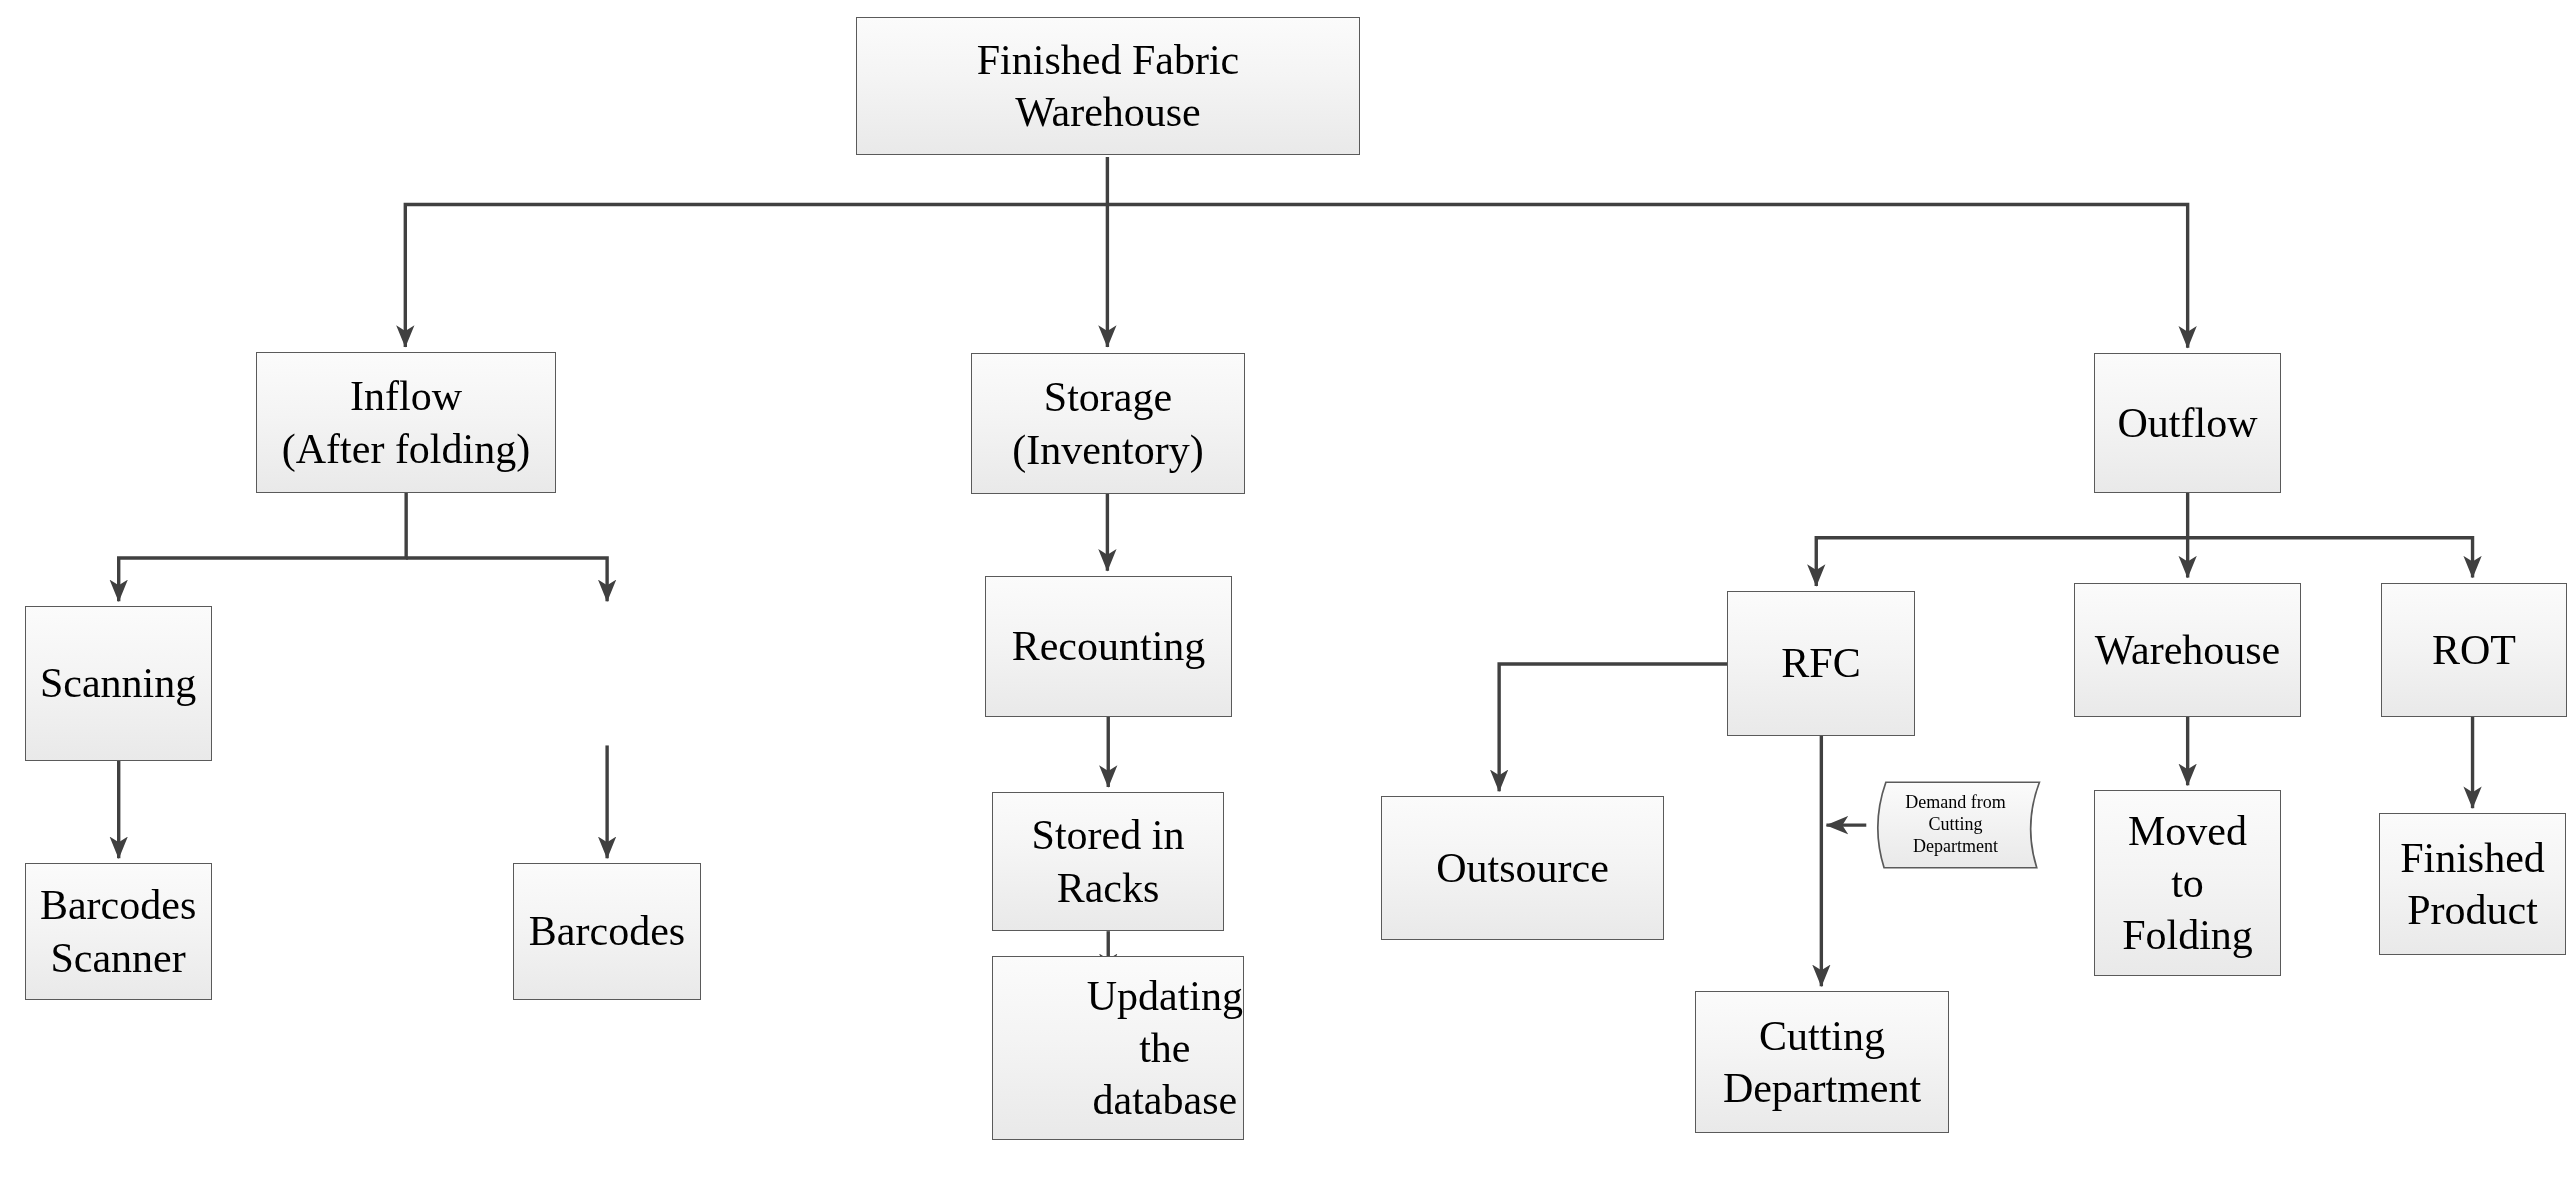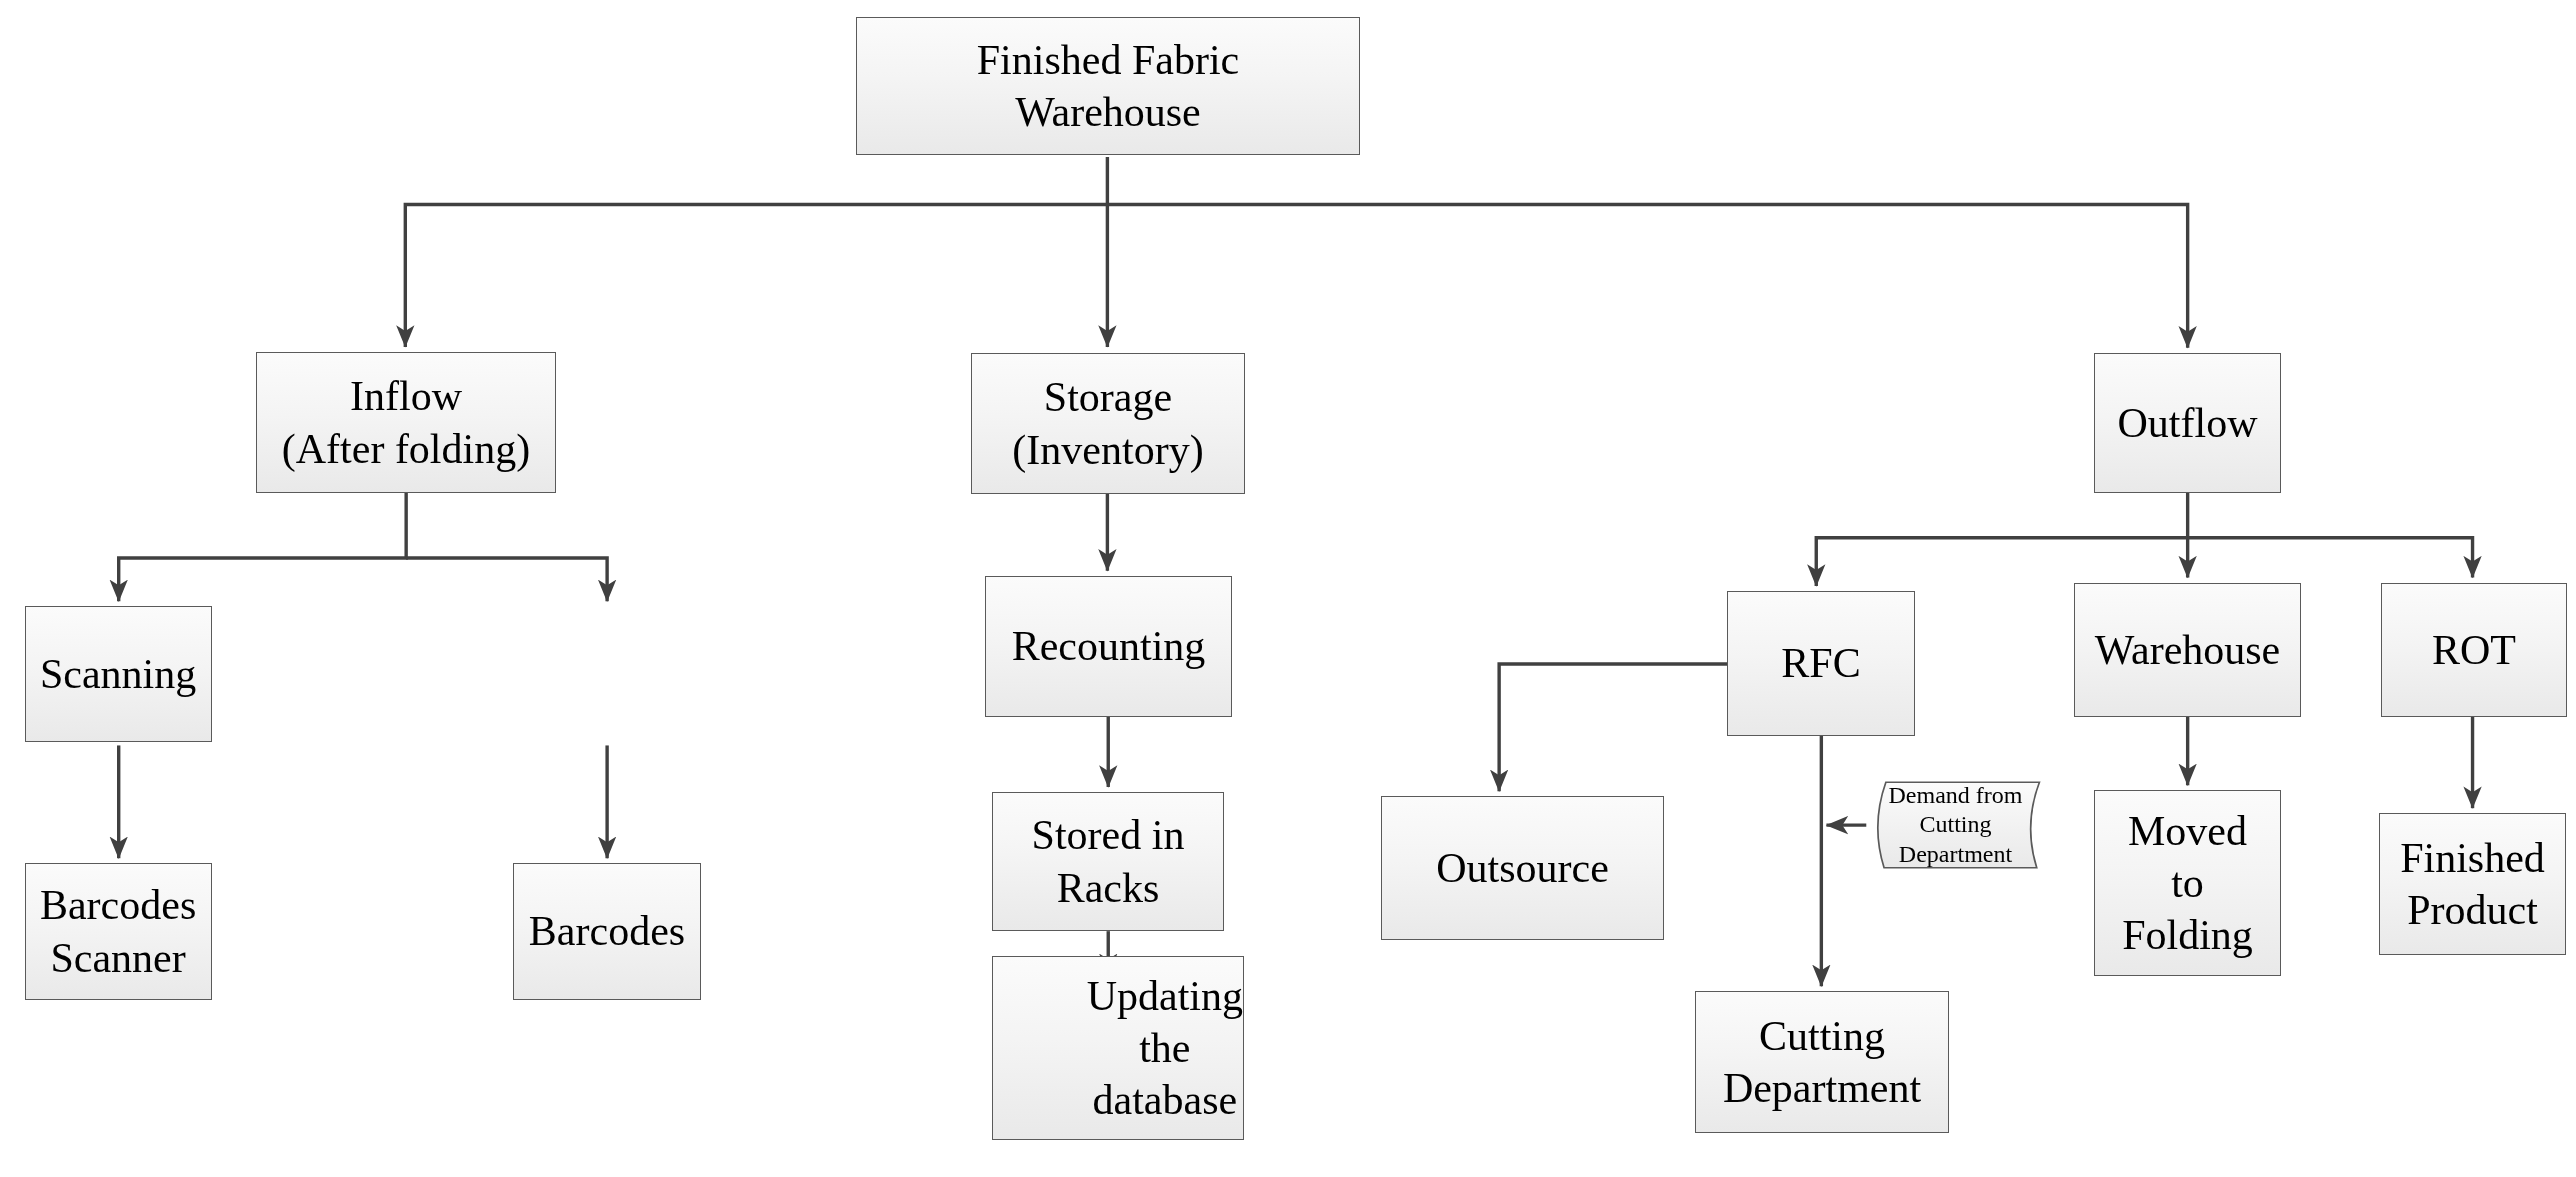--- a/index.html
+++ b/index.html
@@ -23,21 +23,21 @@
     font-size:42px;
     line-height:1.24;
   }
   .node .label{white-space:pre-line;}
   .node.flag{
     border:none;background:none;
   }
   .node.flag .flag-svg{position:absolute;left:0;top:0;}
   .node.flag .label{
     position:relative;
-    font-size:24px;line-height:1.22;
+    font-size:18px;line-height:1.22;
   }
 </style>
 </head>
 <body>
 
 <div id="stage">
     <svg id="connectors" viewBox="0 0 3038 1389" width="2576" height="1178">
       <defs>
         <marker id="arrowhead" viewBox="0 0 7 6" refX="6.4" refY="3" markerWidth="7" markerHeight="6" orient="auto">
           <path d="M0,0.3 L6.6,3 L0,5.7 L1.7,3 Z" fill="#404040"></path>
@@ -70,21 +70,21 @@
       <div class="label">Inflow
 (After folding)</div>
     </div>
     <div class="node" style="left: 971px; top: 353px; width: 274px; height: 141px;">
       <div class="label">Storage
 (Inventory)</div>
     </div>
     <div class="node" style="left: 2094px; top: 353px; width: 187px; height: 140px;">
       <div class="label">Outflow</div>
     </div>
-    <div class="node" style="left: 24.6px; top: 606px; width: 187px; height: 136px;">
+    <div class="node" style="left: 24.6px; top: 606px; width: 187px; height: 155px;">
       <div class="label">Scanning</div>
     </div>
     <div class="node" style="left: 24.6px; top: 863px; width: 187px; height: 137px;">
       <div class="label">Barcodes
 Scanner</div>
     </div>
     <div class="node" style="left: 513px; top: 863px; width: 188px; height: 137px;">
       <div class="label">Barcodes</div>
     </div>
     <div class="node" style="left: 985px; top: 576px; width: 247px; height: 141px;">

